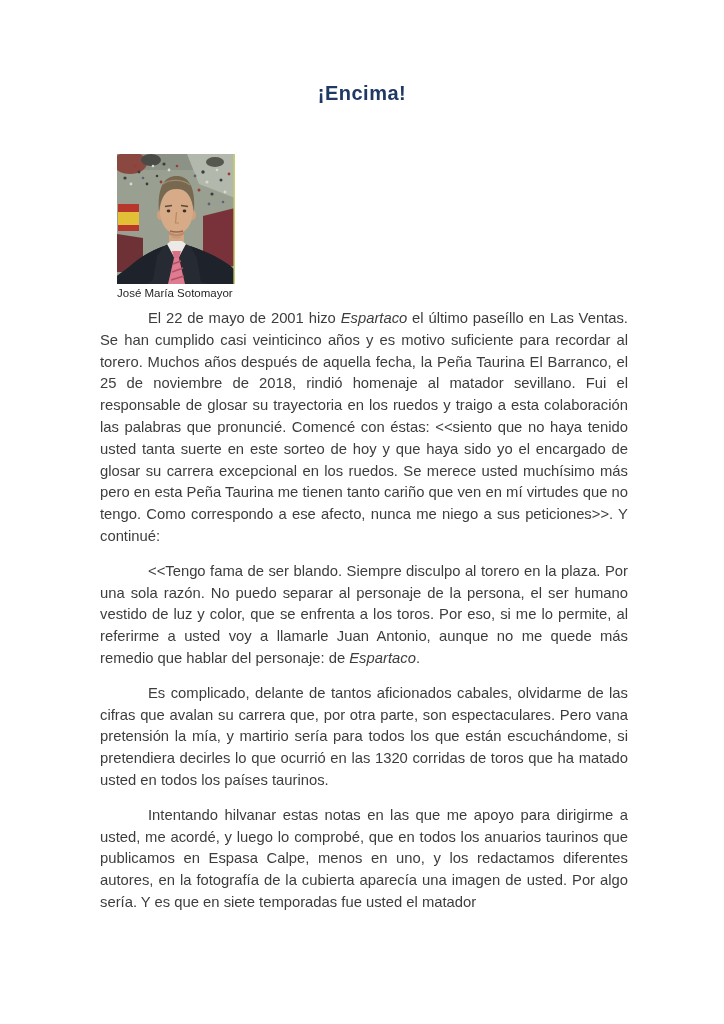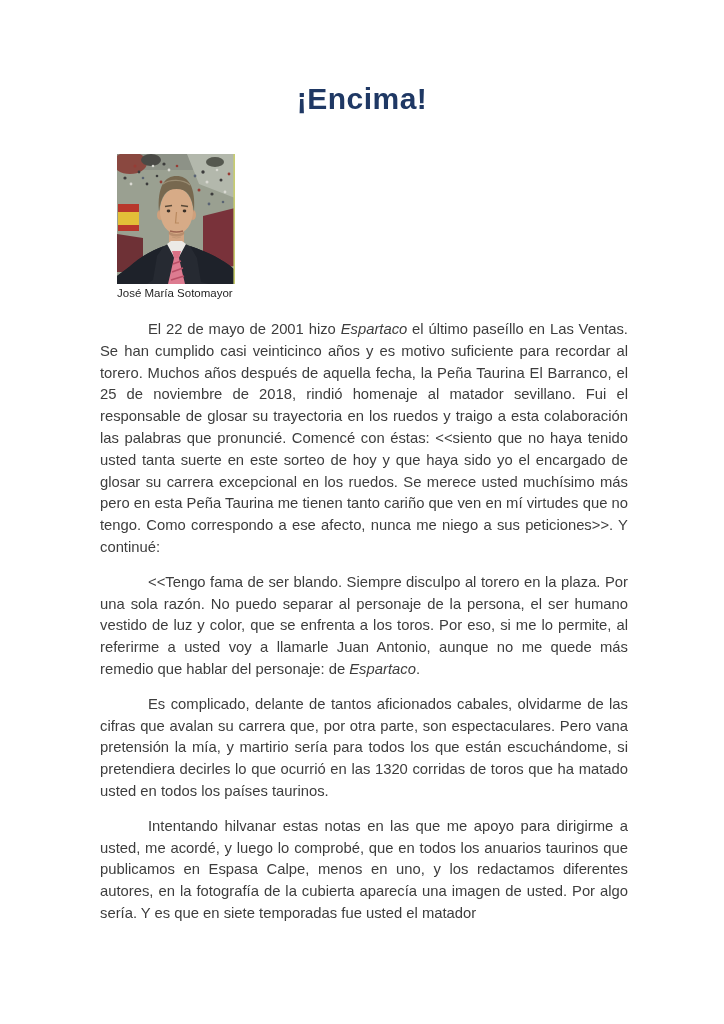--- a/index.html
+++ b/index.html
@@ -9,21 +9,21 @@
     height: 1024px;
     background: #ffffff;
     overflow: hidden;
     font-family: "Liberation Sans", sans-serif;
   }
   .title {
     position: absolute;
     top: 82px; left: 0; right: 0;
     margin: 0;
     text-align: center;
-    font-size: 30px;
+    font-size: 20px;
     font-weight: 700;
     letter-spacing: 0.5px;
     font-family: "Liberation Sans", sans-serif;
   }
   .photo-figure {
     position: absolute;
     left: 100px;
     top: 137px;
     margin: 17px;
     width: 120px;
@@ -35,21 +35,21 @@
   }
   .caption {
     margin-top: 3px;
     font-size: 11.5px;
     color: #1f1f1f;
     white-space: nowrap;
   }
   .article-body {
     position: absolute;
     left: 100px;
-    top: 319px;
+    top: 308px;
     width: 528px;
   }
   .para {
     margin: 0 0 13px 0;
     text-align: justify;
     text-indent: 48px;
     font-size: 14.8px;
     line-height: 21.8px;
     font-family: "Liberation Sans", sans-serif;
   }

